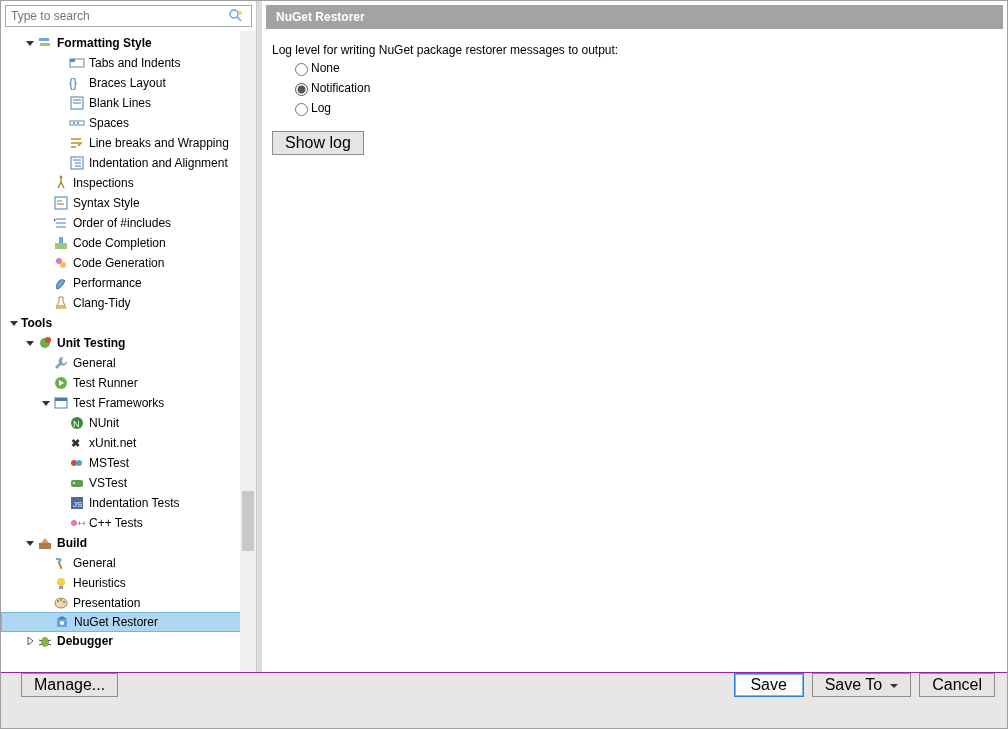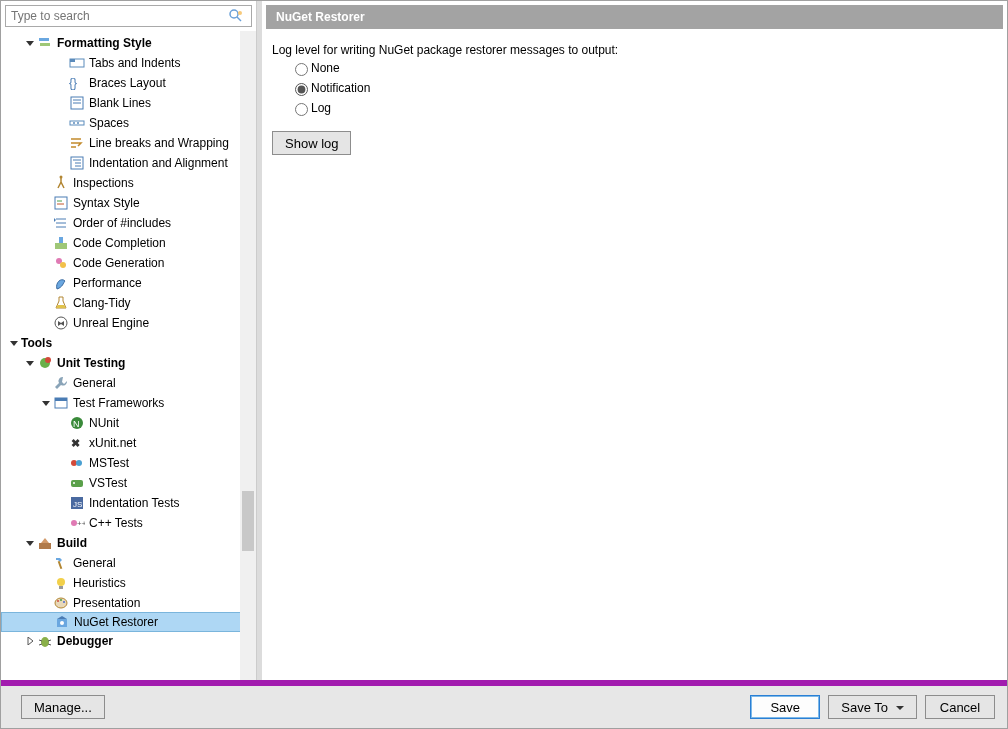--- a/index.html
+++ b/index.html
@@ -145,31 +145,30 @@
     accent-color: #555;
   }
   .btn {
     display: inline-flex;
     align-items: center;
     justify-content: center;
     height: 24px;
     padding: 0 12px;
     background: #e5e5e5;
     border: 1px solid #8d8d8d;
-    font-size: 13px;
+    font-size: 16px;
     cursor: default;
   }
   .showlog { margin-top: 14px; }
   
   .footer {
-    height: 48px;
+    height: 56px;
     background: #e7e7e7;
-    border-top: 6px solid #a21caf;
-    display: flex;
-    align-items: center;
+    border-top: 1px solid #a21caf;
+    display: flex;
     padding: 0 12px;
   }
   .footer-spacer { flex: 1; }
   .footer .btn { margin-left: 8px; min-width: 70px; }
   .btn.primary {
     border: 1px solid #2a7fd5;
     box-shadow: 0 0 0 1px #7db9e8 inset;
     background: #fdfdfd;
   }
   .btn .drop {
@@ -342,30 +341,20 @@
           <div class="tree-row indent-2">
             <span class="twisty blank"></span>
             <span class="node-icon">
               <svg viewBox="0 0 16 16">
                 <path d="M6 2 H10 V6 L13 13 H3 L6 6 Z" fill="none" stroke="#b28632"></path>
                 <path d="M5 10 H11 L13 13 H3 Z" fill="#e0c24a"></path>
               </svg>
             </span>
             <span class="node-label">Clang-Tidy</span>
           </div>
-          <div class="tree-row indent-2">
-            <span class="twisty blank"></span>
-            <span class="node-icon">
-              <svg viewBox="0 0 16 16">
-                <circle cx="8" cy="8" r="6" fill="none" stroke="#555"></circle>
-                <path d="M5 6 L5 11 L8 9 L11 11 L11 6 L8 8 Z" fill="#555"></path>
-              </svg>
-            </span>
-            <span class="node-label">Unreal Engine</span>
-          </div>
           <div class="tree-row indent-0">
             <span class="twisty">
               <svg viewBox="0 0 8 8">
                 <path d="M0 2 L8 2 L4 7 Z" fill="#333"></path>
               </svg>
             </span>
             <span class="node-label bold">Tools</span>
           </div>
           <div class="tree-row indent-1">
             <span class="twisty">
@@ -382,20 +371,30 @@
             <span class="node-label bold">Unit Testing</span>
           </div>
           <div class="tree-row indent-2">
             <span class="twisty blank"></span>
             <span class="node-icon">
               <svg viewBox="0 0 16 16">
                 <path d="M10 2 A4 4 0 0 0 6 8 L2 12 L4 14 L8 10 A4 4 0 0 0 14 6 L11 9 L9 7 Z" fill="#8aa4b8"></path>
               </svg>
             </span>
             <span class="node-label">General</span>
+          </div>
+          <div class="tree-row indent-2">
+            <span class="twisty blank"></span>
+            <span class="node-icon">
+              <svg viewBox="0 0 16 16">
+                <circle cx="8" cy="8" r="6" fill="#6ab04a"></circle>
+                <path d="M6 5 L11 8 L6 11 Z" fill="#fff"></path>
+              </svg>
+            </span>
+            <span class="node-label">Test Runner</span>
           </div>
           <div class="tree-row indent-2">
             <span class="twisty">
               <svg viewBox="0 0 8 8">
                 <path d="M0 2 L8 2 L4 7 Z" fill="#333"></path>
               </svg>
             </span>
             <span class="node-icon">
               <svg viewBox="0 0 16 16">
                 <rect x="2" y="3" width="12" height="10" fill="none" stroke="#4a7cb4"></rect>

